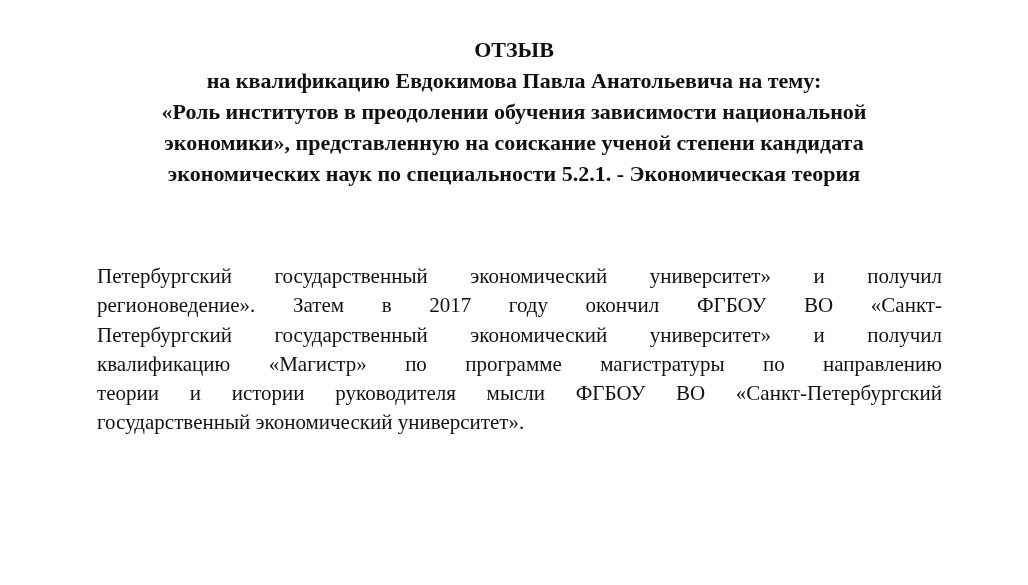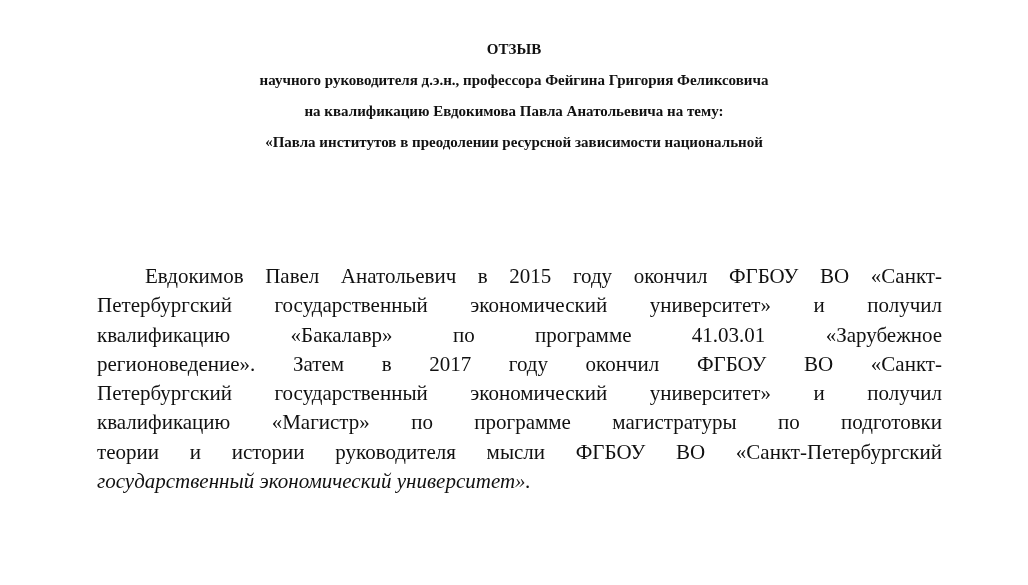--- a/index.html
+++ b/index.html
@@ -22,21 +22,21 @@
     width: 1028px;
     height: 585px;
   }
   .heading {
     position: absolute;
     left: 0;
     width: 1028px;
     top: 34px;
     text-align: center;
     font-weight: bold;
-    font-size: 15px;
+    font-size: 22px;
     line-height: 31px;
   }
   .heading div { white-space: nowrap; }
   .body-text {
     position: absolute;
     left: 97px;
     width: 845px;
     top: 262px;
     font-size: 21px;
     line-height: 29.3px;
@@ -44,40 +44,38 @@
   }
   .line {
     display: block;
     white-space: nowrap;
     text-align: justify;
     text-align-last: justify;
     height: 29.3px;
   }
   .line.last {
     text-align-last: left;
-    font-style: italic;
   }
   .line.indent {
     padding-left: 48px;
   }
 </style>
 </head>
 <body>
 
 <div class="page">
   <div class="heading">
     <div>ОТЗЫВ</div>
-    <div>научного руководителя д.э.н., профессора Фейгина Григория Феликсовича</div>
     <div>на квалификацию Евдокимова Павла Анатольевича на тему:</div>
-    <div>«Павла институтов в преодолении ресурсной зависимости национальной</div>
+    <div>«Роль институтов в преодолении обучения зависимости национальной</div>
+    <div>экономики», представленную на соискание ученой степени кандидата</div>
+    <div>экономических наук по специальности 5.2.1. - Экономическая теория</div>
   </div>
 
   <div class="body-text">
-    <span class="line indent">Евдокимов Павел Анатольевич в 2015 году окончил ФГБОУ ВО «Санкт-</span>
     <span class="line">Петербургский государственный экономический университет» и получил</span>
-    <span class="line">квалификацию «Бакалавр» по программе 41.03.01 «Зарубежное</span>
     <span class="line">регионоведение». Затем в 2017 году окончил ФГБОУ ВО «Санкт-</span>
     <span class="line">Петербургский государственный экономический университет» и получил</span>
-    <span class="line">квалификацию «Магистр» по программе магистратуры по подготовки</span>
+    <span class="line">квалификацию «Магистр» по программе магистратуры по направлению</span>
     <span class="line">теории и истории руководителя мысли ФГБОУ ВО «Санкт-Петербургский</span>
     <span class="line last">государственный экономический университет».</span>
   </div>
 </div>
 
 </body></html>

